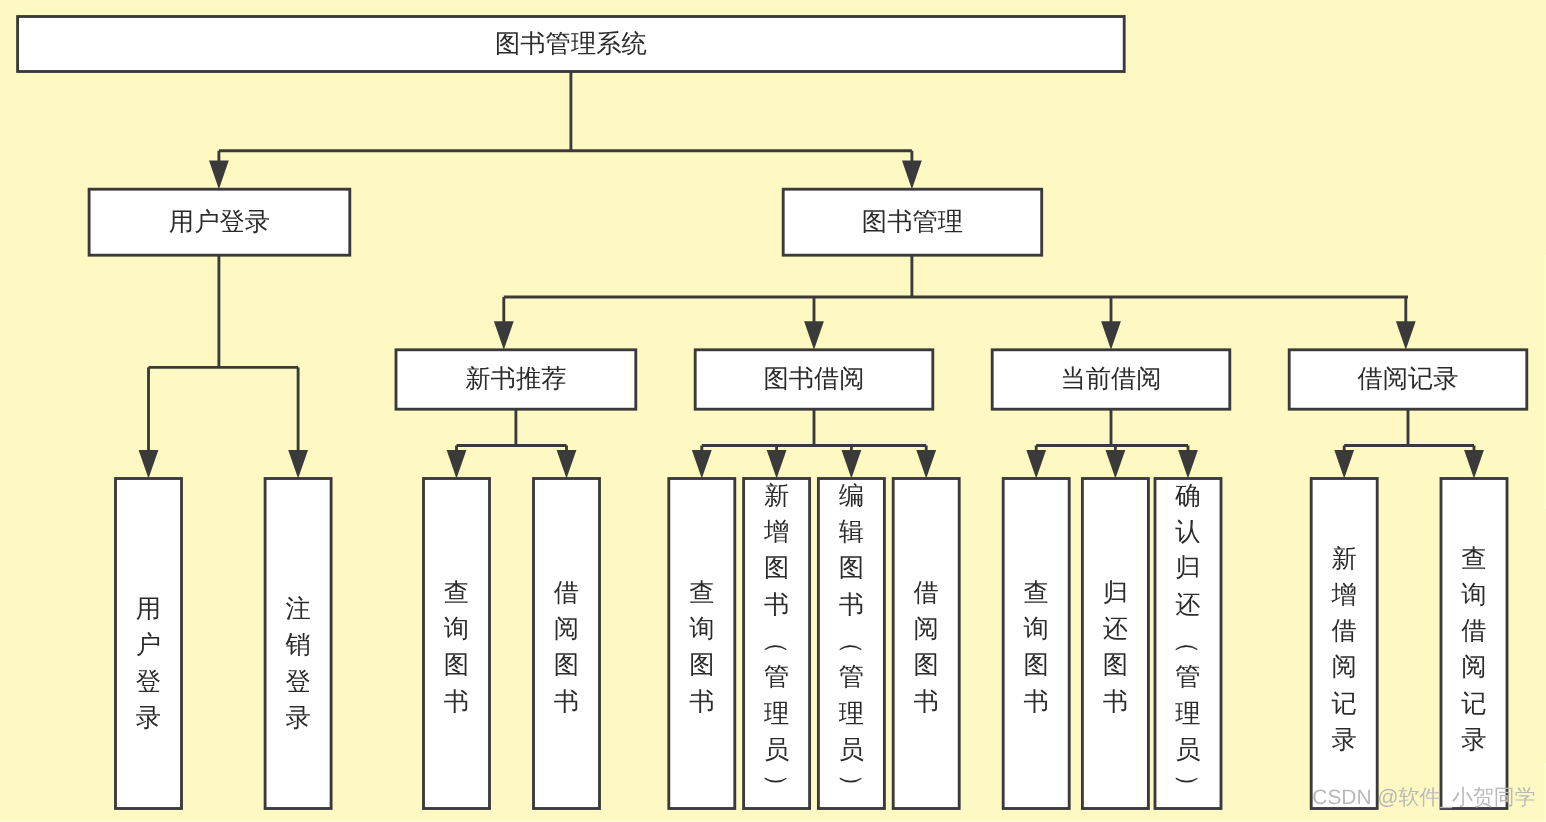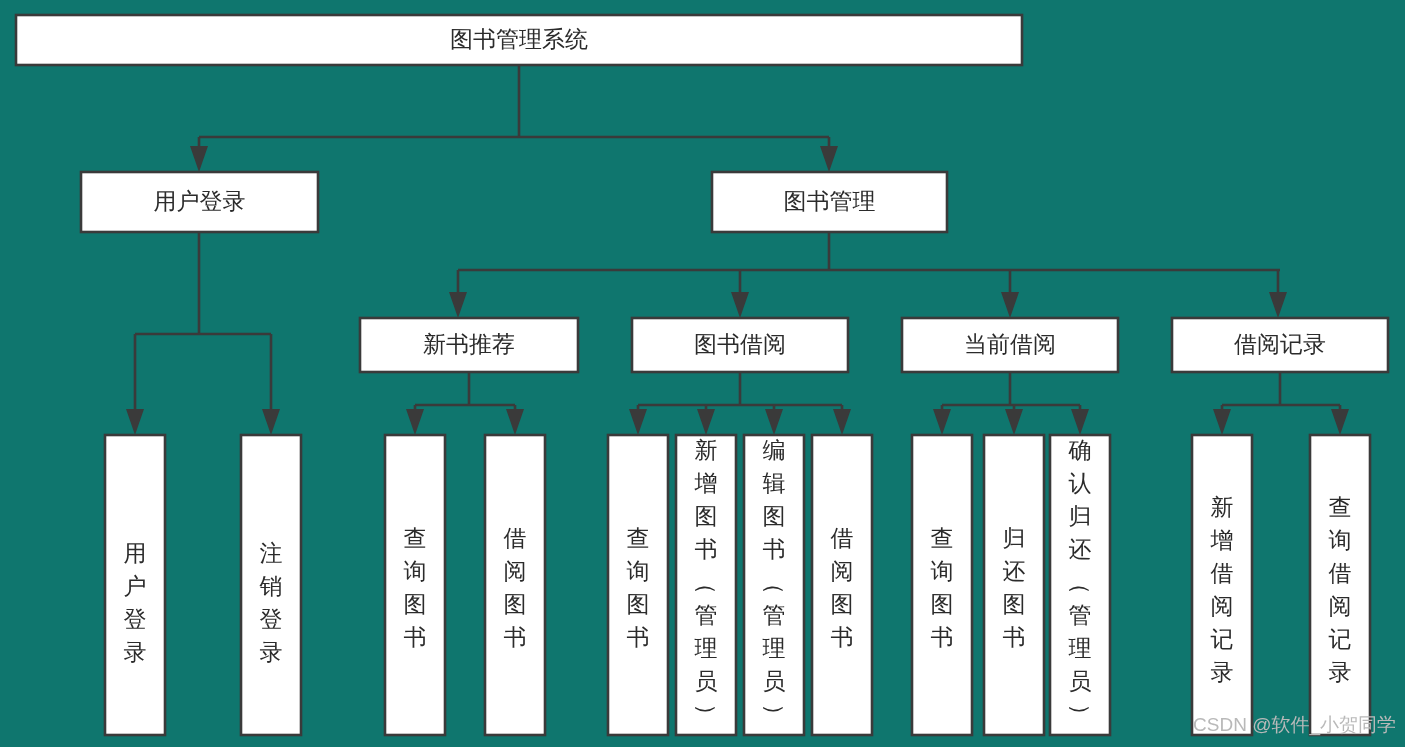--- a/index.html
+++ b/index.html
@@ -10,21 +10,21 @@
   body {
     width: 1405px;
     height: 747px;
     font-family: "Liberation Sans", "DejaVu Sans", sans-serif;
     overflow: hidden;
   }
   #diagram-root {
     position: relative;
     width: 1405px;
     height: 747px;
-    background: #0f766e;
+    background: #fef9c3;
   }
   svg.diagram-canvas {
     position: absolute;
     left: 0;
     top: 0;
     width: 1405px;
     height: 747px;
   }
   .node-box {
     fill: #ffffff;

